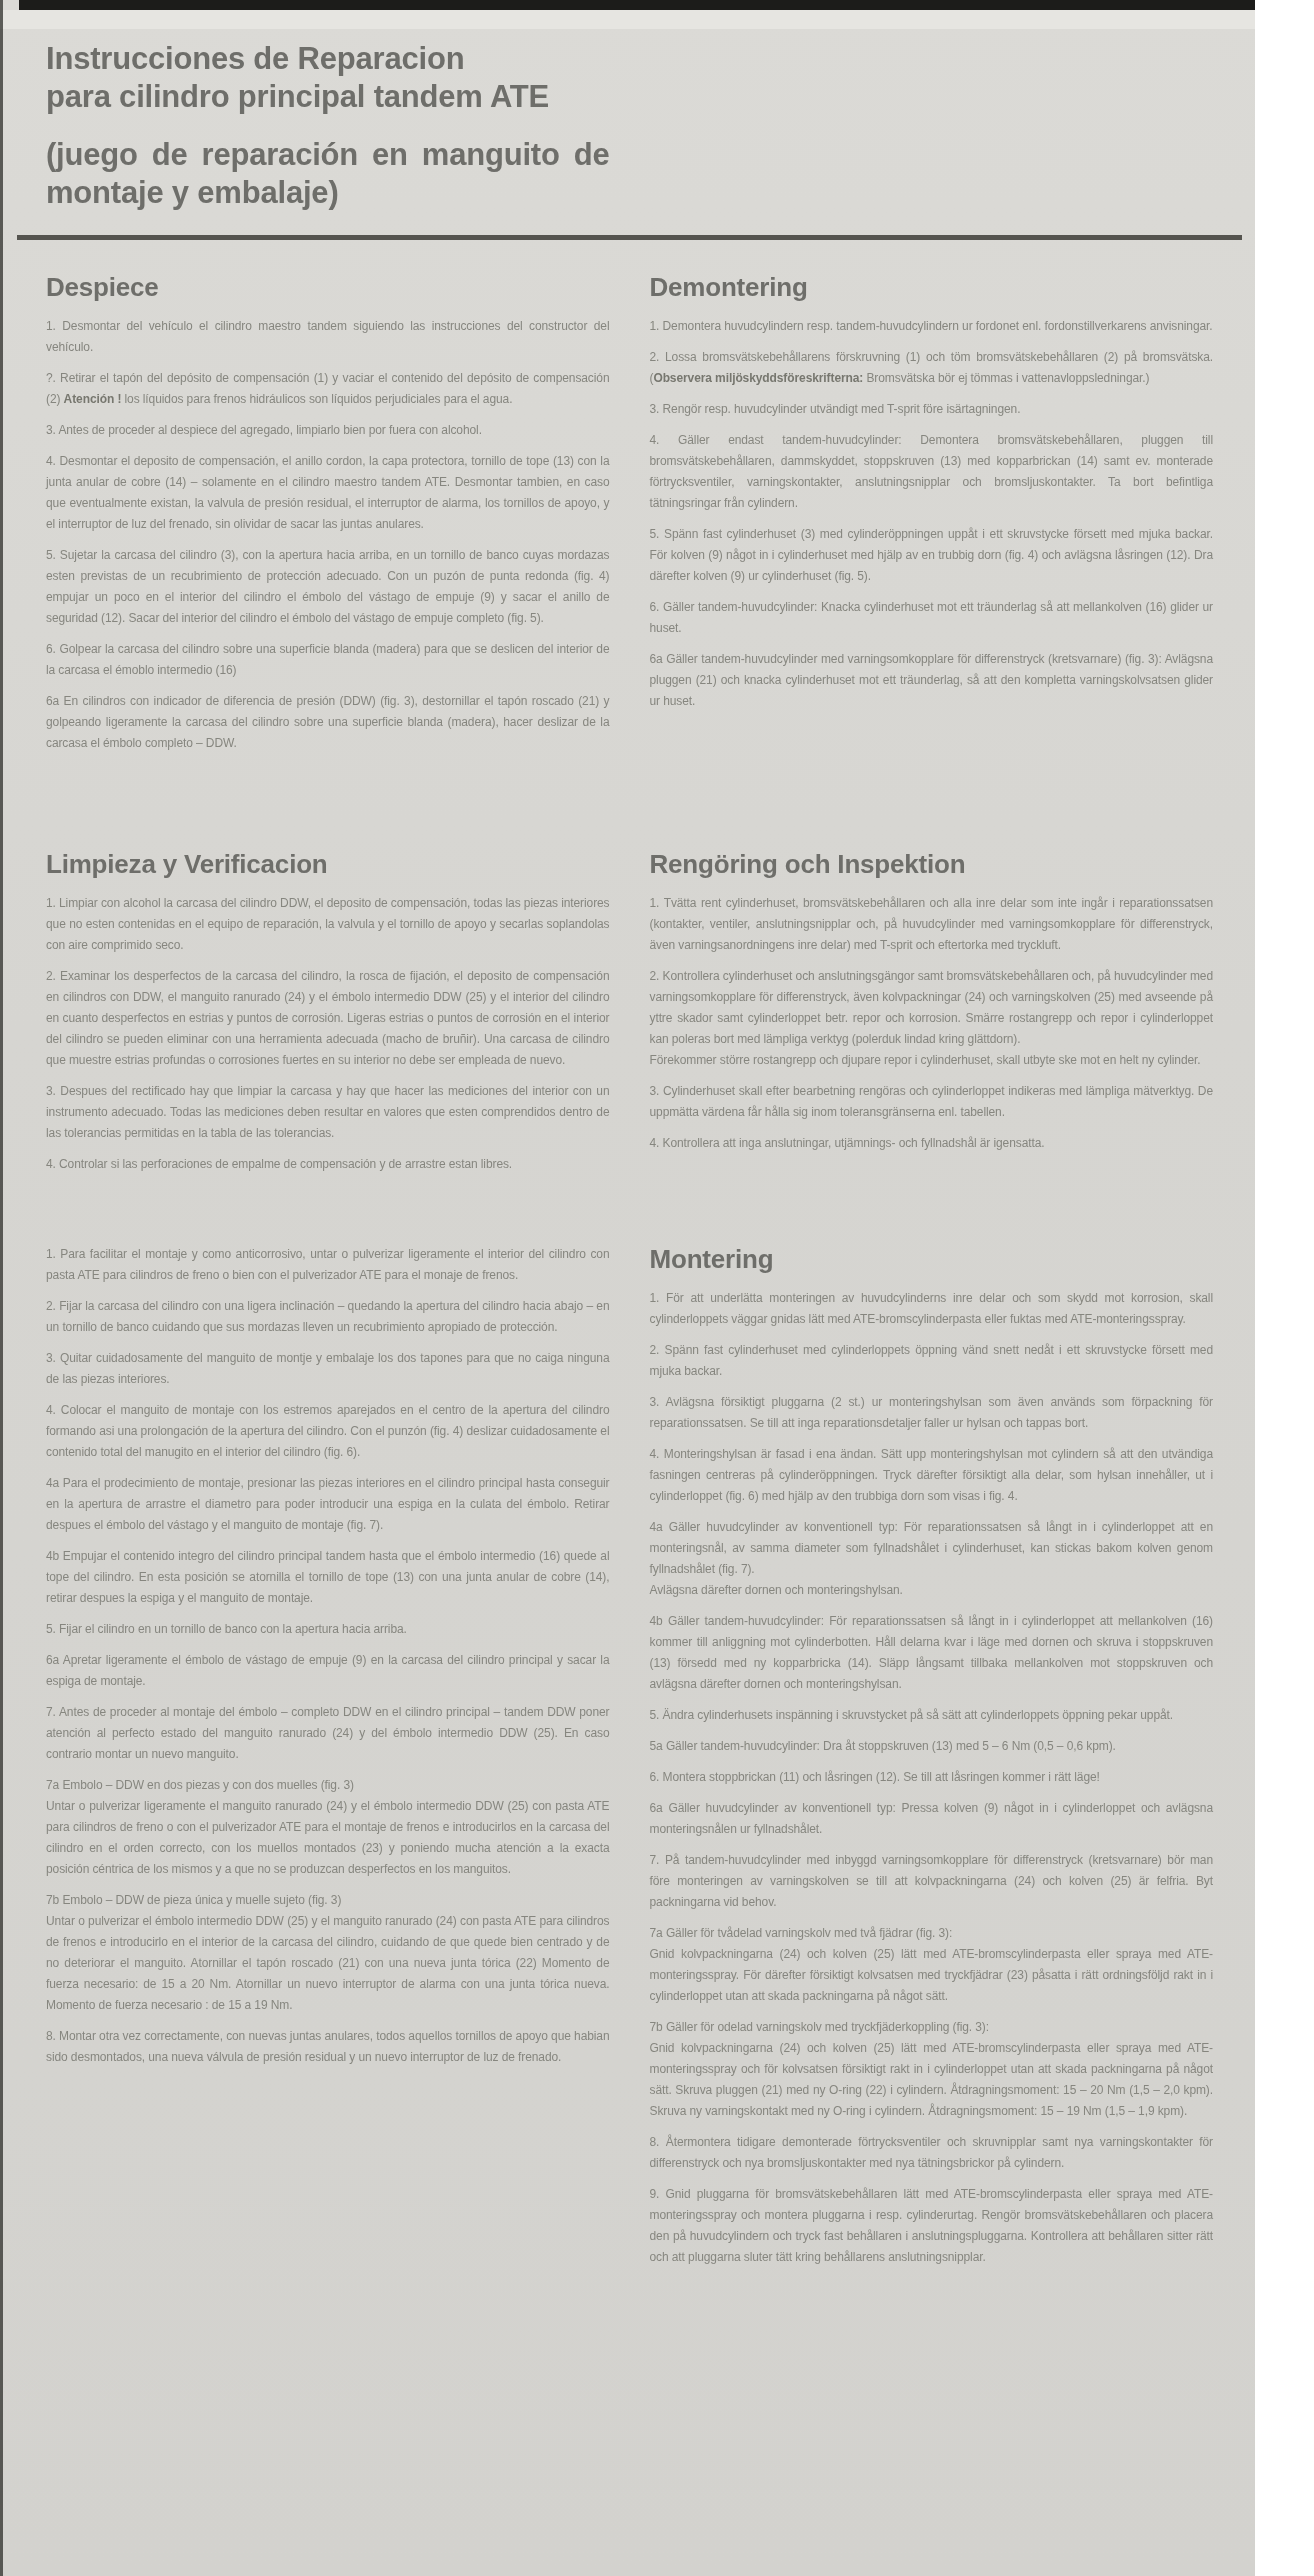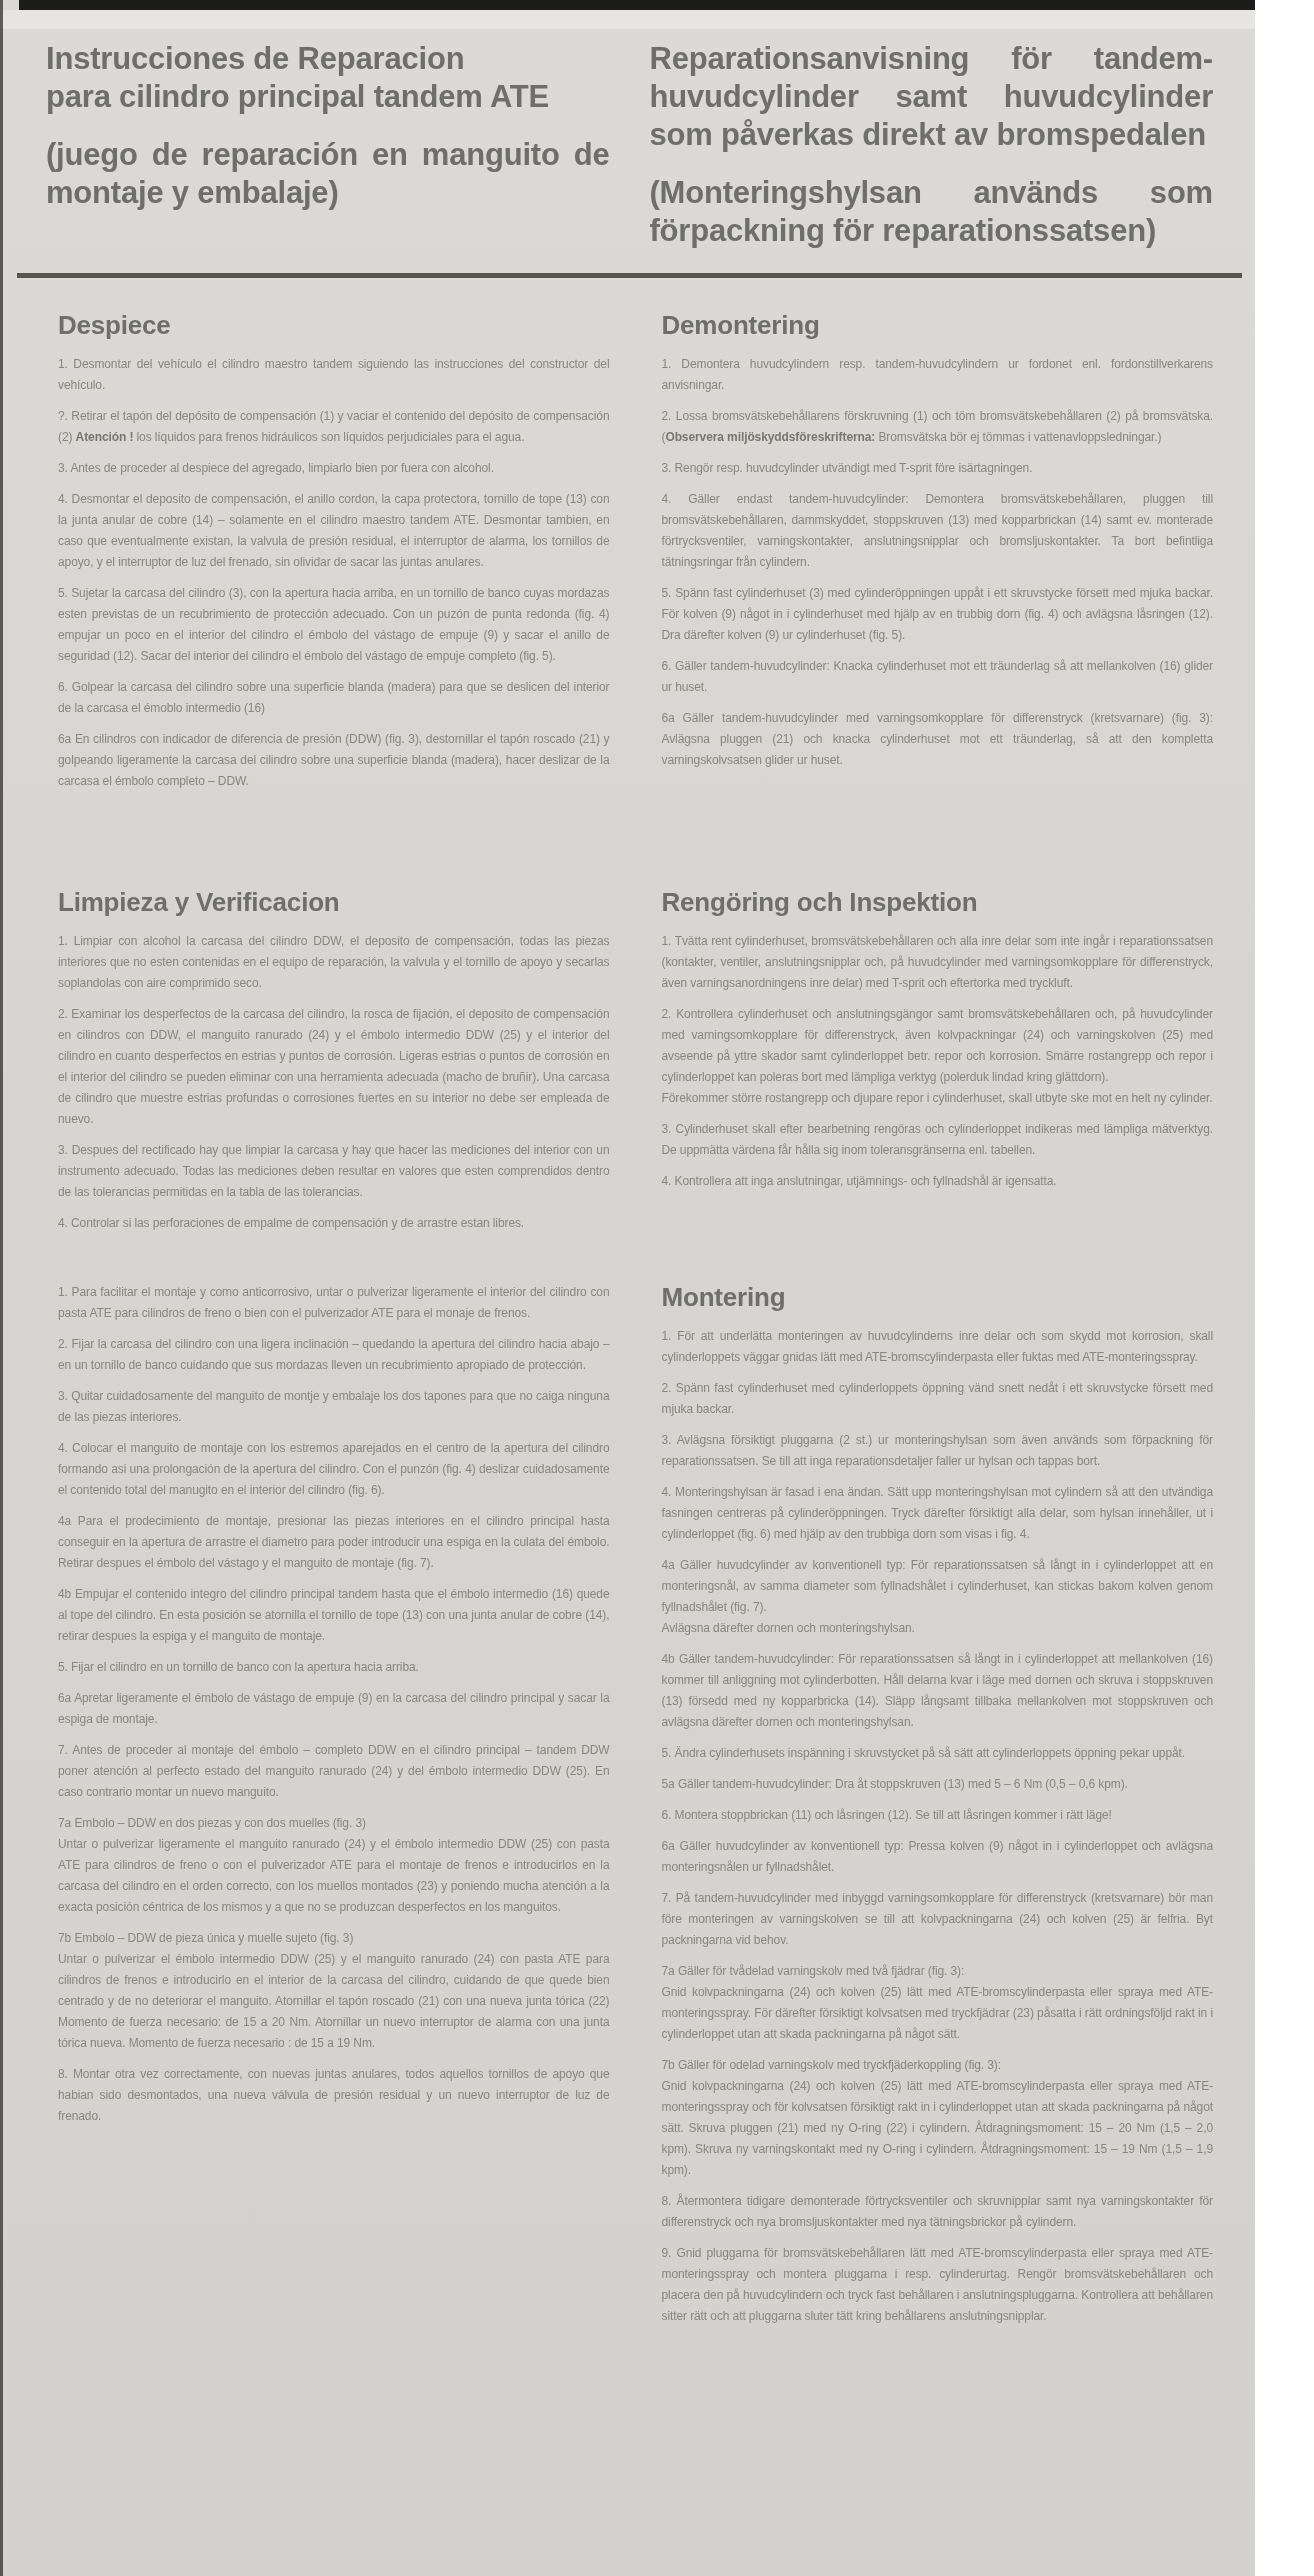--- a/index.html
+++ b/index.html
@@ -26,21 +26,21 @@
   .hdr .sub{
     margin:20px 0 0 0;font-size:31px;line-height:38px;font-weight:700;
     letter-spacing:-0.2px;text-align:justify;color:#6e6e6a;
   }
   .rule{height:5.4px;background:#55544f;margin:23px -29px 32px -29px;}
   .cols{display:grid;grid-template-columns:1fr 1fr;column-gap:40px;}
   .sec h2{
     margin:0 0 12.3px 0;font-size:26px;line-height:31px;font-weight:700;
     color:#6e6e6a;letter-spacing:-0.2px;
   }
-  .sec{color:#86867f;margin-left:12px;}
+  .sec{color:#86867f;}
   .sec.row1{min-height:577px;}
   .sec.row2{min-height:395px;}
   .step{
     margin:0 0 10px 0;font-size:12px;line-height:21px;
     text-align:justify;white-space:pre-line;letter-spacing:-0.1px;
   }
   .step strong{font-weight:700;color:#77776f;}
 </style>
 </head>
 <body>
@@ -50,24 +50,20 @@
   <div class="topstrip"></div>
   <div class="leftedge"></div>
 
   <div class="content">
 
     <div class="hdr">
       <div>
         <h1>Instrucciones de Reparacion
 para cilindro principal tandem ATE</h1>
         <p class="sub">(juego de reparación en manguito de montaje y embalaje)</p>
-      </div>
-      <div>
-        <h1>Reparationsanvisning för tandem-huvudcylinder samt huvudcylinder som påverkas direkt av bromspedalen</h1>
-        <p class="sub">(Monteringshylsan används som förpackning för reparationssatsen)</p>
       </div>
     </div>
 
     <div class="rule"></div>
 
     <div class="cols">
 
       <section class="sec row1">
         <h2>Despiece</h2>
         <p class="step">1. Desmontar del vehículo el cilindro maestro tandem siguiendo las instrucciones del constructor del vehículo.</p>

